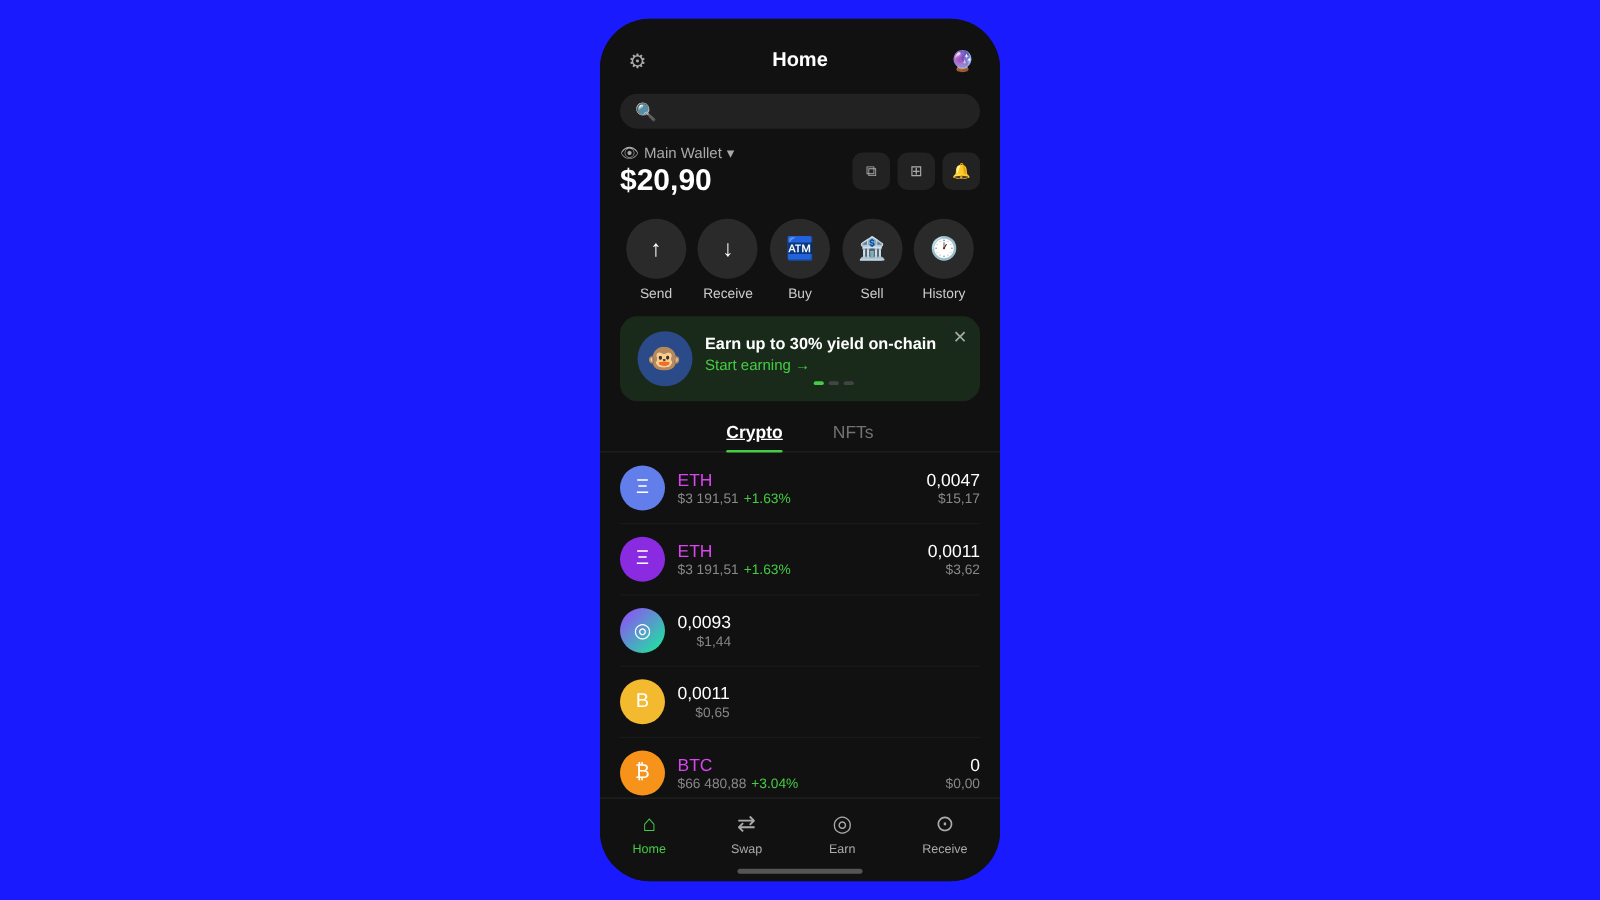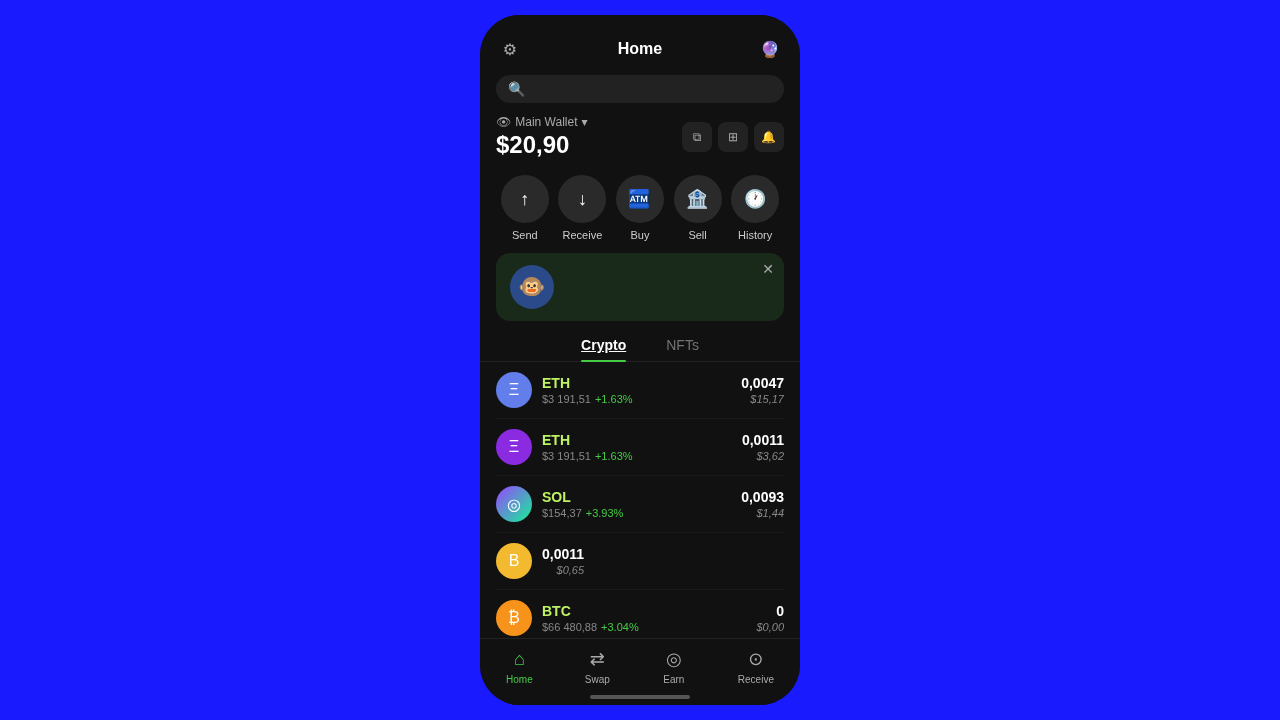--- a/index.html
+++ b/index.html
@@ -241,44 +241,43 @@
       margin-right: 10px;
       display: flex;
       align-items: center;
       justify-content: center;
       font-size: 18px;
       flex-shrink: 0;
       overflow: hidden;
     }
     .asset-info { flex: 1; }
     .asset-name {
-      color: #bef264;
-      font-size: 14px;
-      font-weight: 700;
+      color: #d946ef;
+      font-size: 14px;
+      font-weight: 400;
     }
     .asset-price-line {
       display: flex;
       align-items: flex-end;
       gap: 4px;
       font-size: 11px;
       margin-top: 2px;
     }
     .asset-price { color: #888888; }
     .asset-change-pos { color: #44cc44; }
     .asset-values { text-align: right; }
     .asset-amount {
       color: #ffffff;
       font-size: 14px;
-      font-weight: 700;
+      font-weight: 400;
     }
     .asset-usd {
       color: #888888;
       font-size: 11px;
       margin-top: 2px;
-      font-style: italic;
     }
     .bottom-nav {
       display: flex;
       justify-content: space-around;
       padding: 8px 0 4px;
       background: #111111;
       border-top: 1px solid #222222;
     }
     .nav-item {
       display: flex;
@@ -376,20 +375,29 @@
       <span class="action-label">Sell</span>
     </div>
     <div class="action-item">
       <div class="action-circle">🕐</div>
       <span class="action-label">History</span>
     </div>
   </div>
 
   <div class="promo-banner">
     <div class="promo-icon">🐵</div>
+    <div class="promo-text">
+      <div class="promo-title">Earn up to 30% yield on-chain</div>
+      <div class="promo-link">Start earning →</div>
+      <div class="promo-dots">
+        <div class="dot"></div>
+        <div class="dot inactive"></div>
+        <div class="dot inactive"></div>
+      </div>
+    </div>
     <button class="promo-close">✕</button>
   </div>
 
   <div class="tabs">
     <div class="tab active">Crypto</div>
     <div class="tab">NFTs</div>
   </div>
 
   <div class="asset-list">
 
@@ -418,27 +426,20 @@
         </div>
       </div>
       <div class="asset-values">
         <div class="asset-amount">0,0011</div>
         <div class="asset-usd">$3,62</div>
       </div>
     </div>
 
     <div class="asset-row">
       <div class="asset-icon sol-icon" style="color:#fff;font-size:16px;">◎</div>
-      <div class="asset-info">
-        <div class="asset-name">SOL</div>
-        <div class="asset-price-line">
-          <span class="asset-price">$154,37</span>
-          <span class="asset-change-pos">+3.93%</span>
-        </div>
-      </div>
       <div class="asset-values">
         <div class="asset-amount">0,0093</div>
         <div class="asset-usd">$1,44</div>
       </div>
     </div>
 
     <div class="asset-row">
       <div class="asset-icon bnb-icon" style="color:#fff;font-size:16px;">B</div>
       <div class="asset-values">
         <div class="asset-amount">0,0011</div>

